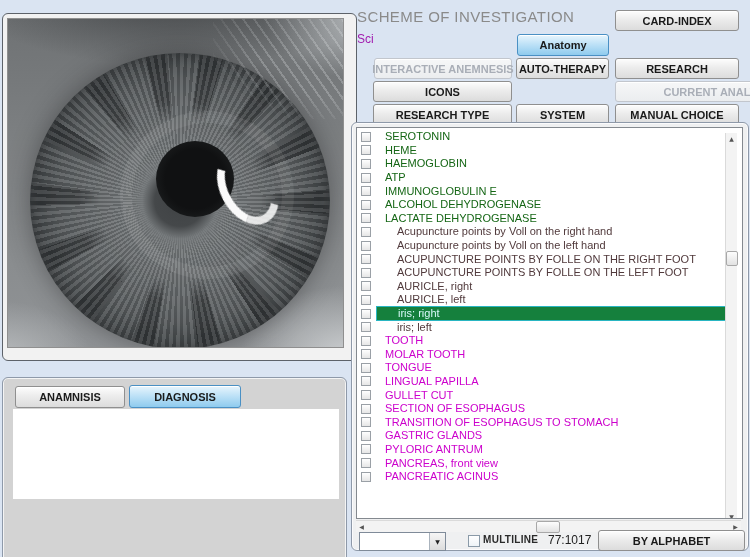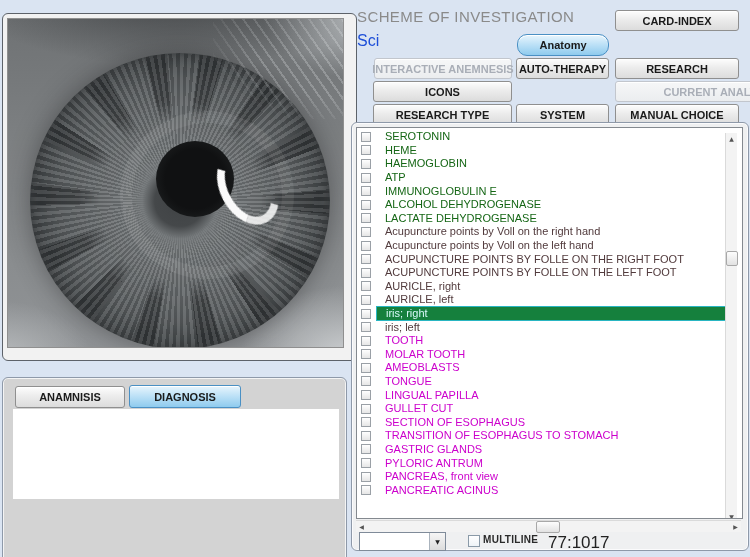--- a/index.html
+++ b/index.html
@@ -12,21 +12,21 @@
   .btn{position:absolute;display:flex;align-items:center;justify-content:center;
        font-size:11px;font-weight:bold;color:#1a1a1a;
        background:linear-gradient(#fdfdfd,#ececec 45%,#dcdcdc);
        border:1px solid #8f8f8f;border-radius:3px;box-shadow:inset 0 1px 0 #fff;
        cursor:default;white-space:nowrap;}
   .btn.blue{background:linear-gradient(#e8f5fd,#bfe2f7 45%,#8fcbee);border-color:#4a90c4;}
   .btn.disabled{color:#a9aeb7;border-color:#c2c6cd;background:linear-gradient(#f6f7f8,#ebedef);}
 
   
   .title{position:absolute;left:357px;top:8px;font-size:15px;color:#8a8a8a;letter-spacing:.4px;}
-  .subtitle{position:absolute;left:357px;top:32px;font-size:16px;color:#1d4ed8;}
+  .subtitle{position:absolute;left:357px;top:32px;font-size:12px;color:#a21caf;}
 
   
   .eye-panel{left:2px;top:13px;width:345px;height:338px;background:#f2f2f2;border-color:#5d6269;padding:4px;box-shadow:none;}
   .photo{position:relative;width:335px;height:328px;background:
       radial-gradient(ellipse 55% 38% at 102% 104%, #cfd2d4 0%, rgba(207,210,212,0) 60%),
       radial-gradient(ellipse 45% 30% at -2% 104%, #b9bcbe 0%, rgba(185,188,190,0) 60%),
       radial-gradient(ellipse 52% 40% at 104% -4%, #c6cacd 0%, rgba(198,202,205,0) 55%),
       linear-gradient(180deg,#6f7274 0%,#7c7f81 35%,#8a8d8f 75%,#909396 100%);
       overflow:hidden;border:1px solid #8f8f8f;}
   .iris{position:absolute;left:22px;top:34px;width:300px;height:296px;border-radius:50%;
@@ -63,21 +63,21 @@
   .list-panel{left:351px;top:122px;width:396px;height:427px;background:#eff0f1;}
   .listbox{position:absolute;left:4px;top:4px;width:385px;height:390px;background:#fff;
       border:1px solid #84898f;overflow:hidden;}
   .rows{position:absolute;left:0;top:2px;right:12px;}
   .lrow{display:flex;align-items:center;height:13.6px;}
   .lcb{flex:0 0 auto;width:8px;height:8px;margin:0 5px 0 4px;border:1px solid #9aa0a6;
       background:linear-gradient(#fff,#e6e6e6);}
   .lwrap{flex:1;display:flex;align-items:center;height:100%;padding-left:9px;}
   .llbl{font-size:11px;white-space:nowrap;line-height:13px;}
   .c-green{color:#156615;}
-  .c-maroon{color:#513a3c;}
+  .c-maroon{color:#513a3c;margin-left:12px;}
   .c-magenta{color:#cc00cc;}
   .lrow.sel .lwrap{background:#15803d;border:1px solid #29b6c2;}
   .lrow.sel .llbl{color:#d9f8f9;}
 
   
   .vscroll{position:absolute;top:5px;right:5px;width:11px;height:388px;background:#f3f3f3;border-left:1px solid #dadada;}
   .vscroll .arrow{position:absolute;left:0;width:11px;height:10px;display:flex;align-items:center;justify-content:center;
       font-family:"DejaVu Sans",sans-serif;font-size:6px;color:#555;}
   .vscroll .thumb{position:absolute;left:0px;top:118px;width:10px;height:13px;
       background:linear-gradient(#fdfdfd,#e2e2e2);border:1px solid #a8a8a8;border-radius:2px;}
@@ -89,33 +89,33 @@
 
   
   .combobox{position:absolute;left:7px;top:409px;width:85px;height:17px;background:#fff;
       border:1px solid #7f8b99;display:flex;}
   .combobox .val{flex:1;font-size:11px;padding:2px 3px;color:#222;}
   .combobox .drop{flex:0 0 15px;background:linear-gradient(#f6f6f6,#dcdcdc);border-left:1px solid #aab3bd;
       display:flex;align-items:center;justify-content:center;font-family:"DejaVu Sans",sans-serif;font-size:6px;color:#222;}
   .multibox{position:absolute;left:116px;top:412px;width:10px;height:10px;border:1px solid #8a9aa8;
       background:linear-gradient(#fff,#eef3f7);}
   .multilabel{position:absolute;left:131px;top:411px;font-size:10px;font-weight:bold;color:#2a2a2a;letter-spacing:.3px;}
-  .counter{position:absolute;left:196px;top:410px;font-size:17px;color:#222;text-align:center;}
+  .counter{position:absolute;left:196px;top:410px;font-size:12px;color:#222;text-align:center;}
   .byalpha{left:246px;top:407px;width:145px;height:19px;}
 </style>
 </head>
 <body>
 
 <div id="stage">
 
   <div class="title">SCHEME OF INVESTIGATION</div>
   <div class="subtitle">Sci</div>
 
   <div class="btn" style="left:615px;top:10px;width:122px;height:19px;">CARD-INDEX</div>
-  <div class="btn blue" style="left:517px;top:34px;width:90px;height:20px;border-radius:10px;">Anatomy</div>
+  <div class="btn blue" style="left:517px;top:34px;width:90px;height:20px;">Anatomy</div>
   <div class="btn disabled" style="left:374px;top:58px;width:136px;height:19px;">INTERACTIVE ANEMNESIS</div>
   <div class="btn" style="left:516px;top:58px;width:91px;height:19px;">AUTO-THERAPY</div>
   <div class="btn" style="left:615px;top:58px;width:122px;height:19px;">RESEARCH</div>
   <div class="btn" style="left:373px;top:81px;width:137px;height:19px;">ICONS</div>
   <div class="btn disabled" style="left:615px;top:81px;width:122px;height:19px;padding-left:42px;">CURRENT ANALYSIS</div>
   <div class="btn" style="left:373px;top:104px;width:137px;height:19px;">RESEARCH TYPE</div>
   <div class="btn" style="left:516px;top:104px;width:91px;height:19px;">SYSTEM</div>
   <div class="btn" style="left:615px;top:104px;width:122px;height:19px;">MANUAL CHOICE</div>
 
   <div class="panel eye-panel">
@@ -238,26 +238,20 @@
           </div>
           <div class="lrow">
             <span class="lcb"></span>
             <span class="lwrap">
               <span class="llbl c-magenta">MOLAR TOOTH</span>
             </span>
           </div>
           <div class="lrow">
             <span class="lcb"></span>
             <span class="lwrap">
-              <span class="llbl c-magenta">AMEOBLASTS</span>
-            </span>
-          </div>
-          <div class="lrow">
-            <span class="lcb"></span>
-            <span class="lwrap">
               <span class="llbl c-magenta">TONGUE</span>
             </span>
           </div>
           <div class="lrow">
             <span class="lcb"></span>
             <span class="lwrap">
               <span class="llbl c-magenta">LINGUAL PAPILLA</span>
             </span>
           </div>
           <div class="lrow">
@@ -315,15 +309,16 @@
       <div class="arrow" style="right:0;">▶</div>
     </div>
 
     <div class="combobox">
       <div class="val"></div>
       <div class="drop">▼</div>
     </div>
     <div class="multibox"></div>
     <div class="multilabel">MULTILINE</div>
     <div class="counter">77:1017</div>
+    <div class="btn byalpha">BY ALPHABET</div>
   </div>
 
 </div>
 
 </body></html>

